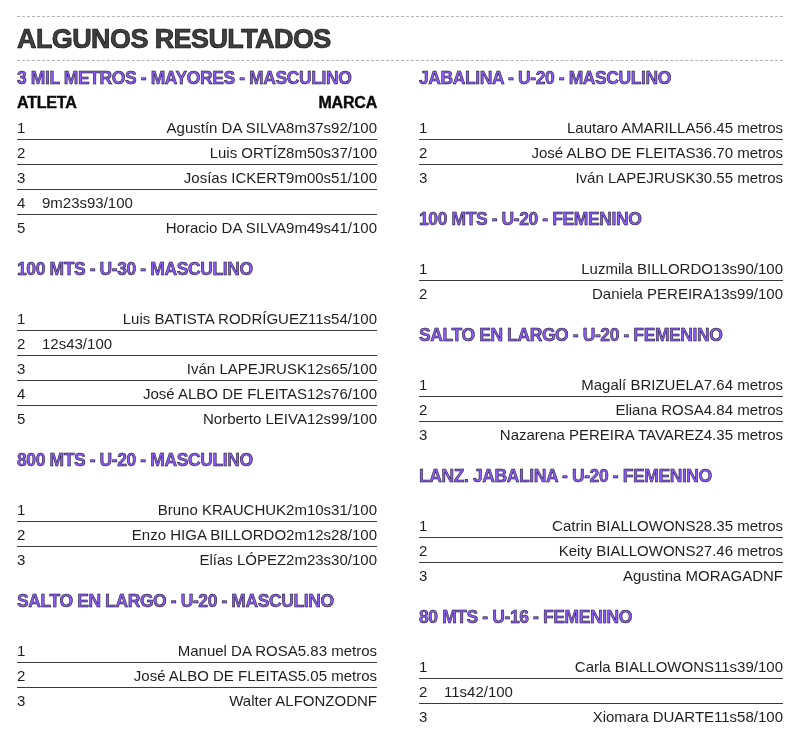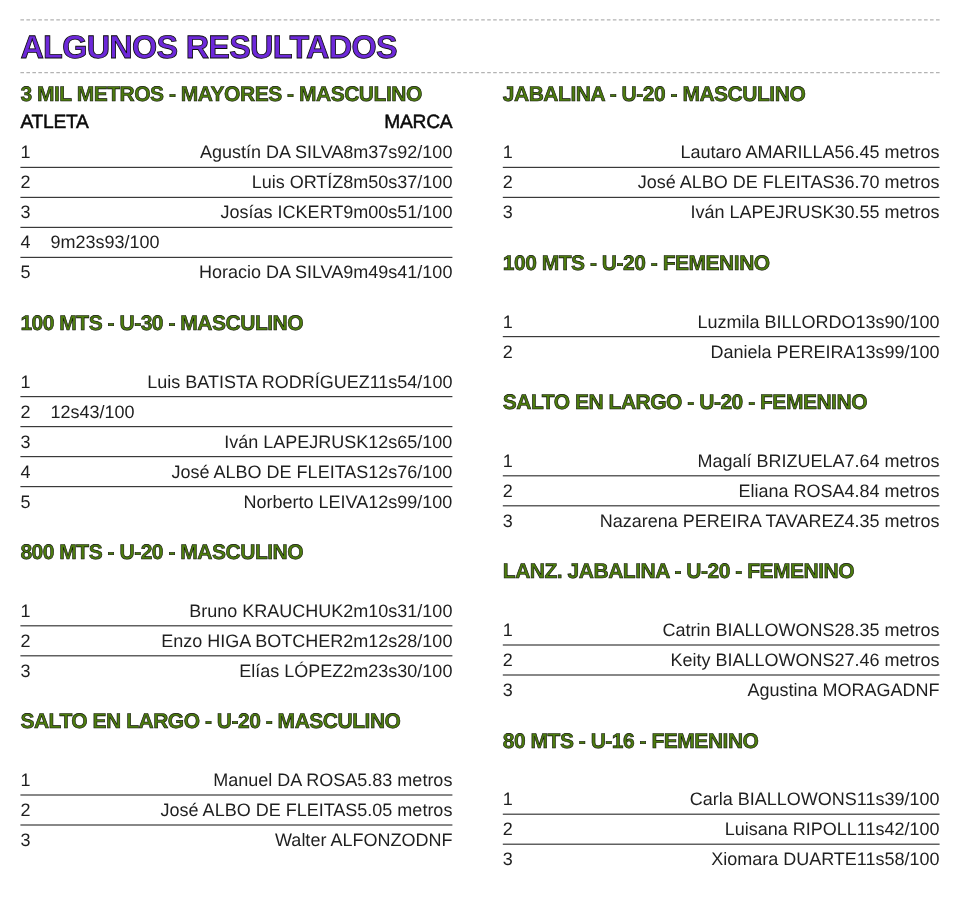--- a/index.html
+++ b/index.html
@@ -23,51 +23,51 @@
     border: none;
     border-top: 1px dashed #b3b3b3;
     height: 0;
     margin: 0;
   }
   .dash-top { margin-top: 16px; }
   .doc-title {
     font-size: 27px;
     font-weight: bold;
     letter-spacing: -0.6px;
-    color: #6d28d9;
+    color: #404040;
     -webkit-text-stroke: 0.7px #0a0a0a;
     line-height: 36px;
     margin: 4px 0 3px 0;
   }
   .cols {
     display: flex;
     gap: 42px;
     margin-top: 0;
     align-items: flex-start;
   }
   .col { min-width: 0; }
   .col-left { width: 360px; flex: 0 0 360px; }
   .col-right { flex: 1; }
   .section { margin-top: 20px; }
   .section:first-child { margin-top: 8px; }
   .section-title {
     font-size: 17.5px;
     font-weight: bold;
     letter-spacing: -0.4px;
-    color: #4d7c0f;
+    color: #8b5cf6;
     -webkit-text-stroke: 0.5px #0a0a0a;
     line-height: 19px;
     margin: 0 0 6px 0;
     white-space: nowrap;
   }
   .col-headers {
     display: flex;
     justify-content: space-between;
     font-size: 16px;
-    font-weight: normal;
+    font-weight: bold;
     color: #0a0a0a;
     -webkit-text-stroke: 0.4px #0a0a0a;
     letter-spacing: -0.2px;
     height: 18px;
     line-height: 18px;
     margin: 4px 0 3px 0;
     gap: 28px;
   }
   .rows { }
   .row {
@@ -193,21 +193,21 @@
     </div>
     <div class="rows">
   <div class="row">
     <span class="rank">1</span>
     <span class="athlete">Bruno KRAUCHUK</span>
     <span class="mark">2m10s31/100</span>
   </div>
 
   <div class="row">
     <span class="rank">2</span>
-    <span class="athlete">Enzo HIGA BOTCHER</span>
+    <span class="athlete">Enzo HIGA BILLORDO</span>
     <span class="mark">2m12s28/100</span>
   </div>
 
   <div class="row">
     <span class="rank">3</span>
     <span class="athlete">Elías LÓPEZ</span>
     <span class="mark">2m23s30/100</span>
   </div>
 </div>
   </section>
@@ -350,21 +350,20 @@
     </div>
     <div class="rows">
   <div class="row">
     <span class="rank">1</span>
     <span class="athlete">Carla BIALLOWONS</span>
     <span class="mark">11s39/100</span>
   </div>
 
   <div class="row">
     <span class="rank">2</span>
-    <span class="athlete">Luisana RIPOLL</span>
     <span class="mark">11s42/100</span>
   </div>
 
   <div class="row">
     <span class="rank">3</span>
     <span class="athlete">Xiomara DUARTE</span>
     <span class="mark">11s58/100</span>
   </div>
 
 </div>

